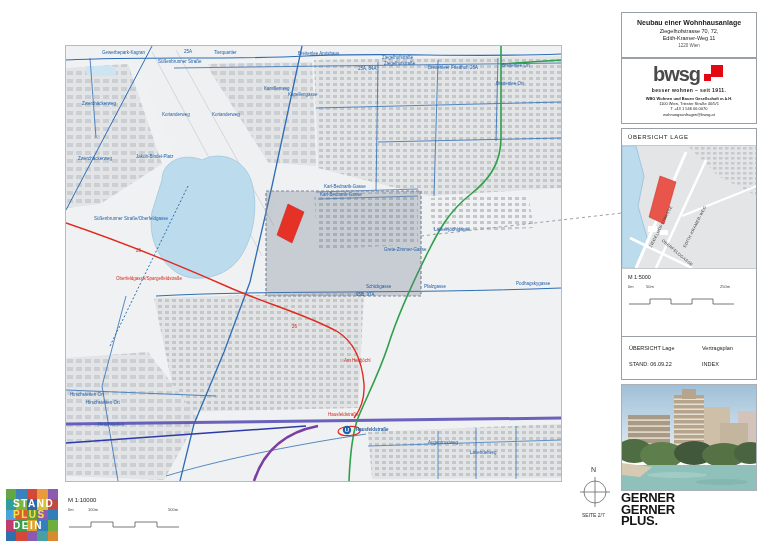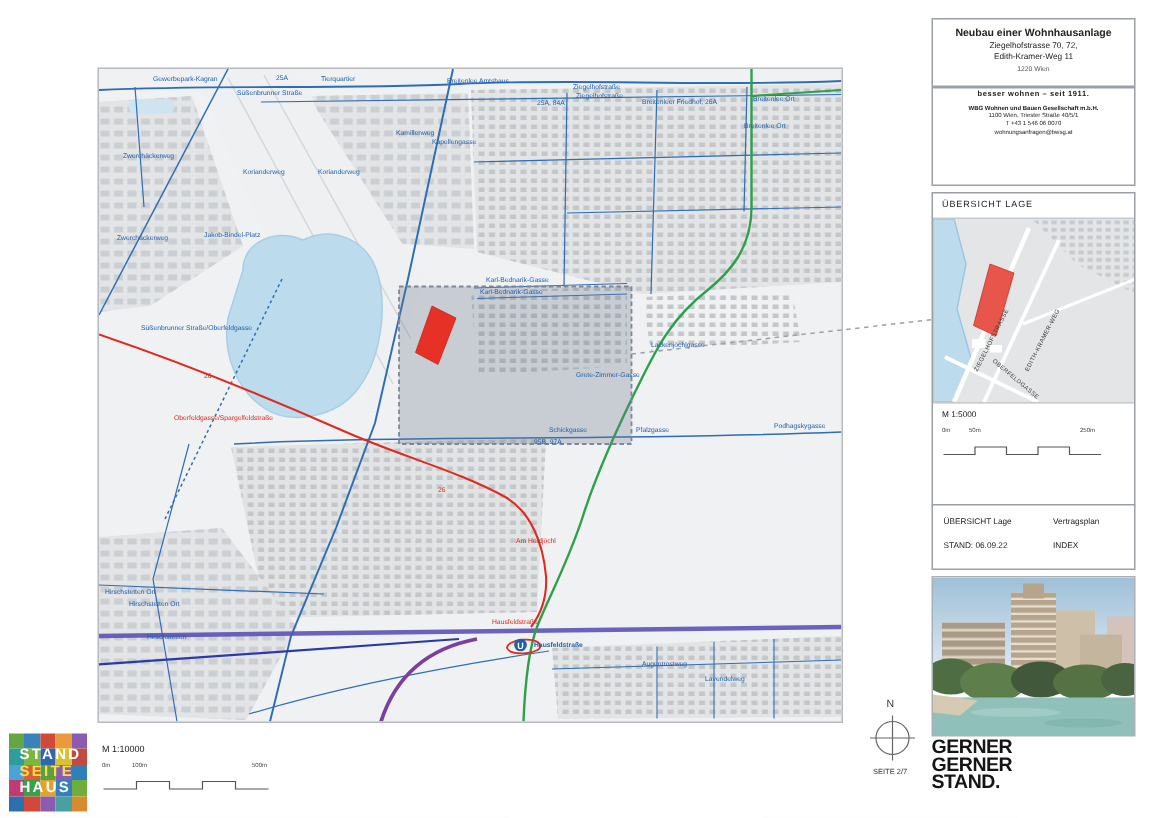--- a/index.html
+++ b/index.html
@@ -215,22 +215,22 @@
       <div style="background: rgb(53, 127, 189);"></div>
       <div style="background: rgb(111, 174, 60);"></div>
       <div style="background: rgb(46, 111, 173);"></div>
       <div style="background: rgb(212, 72, 58);"></div>
       <div style="background: rgb(138, 91, 176);"></div>
       <div style="background: rgb(73, 160, 160);"></div>
       <div style="background: rgb(217, 138, 47);"></div>
     </div>
   <div id="kdh-words">
       <div style="color: rgb(255, 255, 255);">STAND</div>
-      <div style="color: rgb(247, 224, 75);">SEITE</div>
-      <div style="color: rgb(255, 255, 255);">HAUS</div>
+      <div style="color: rgb(247, 224, 75);">PLUS</div>
+      <div style="color: rgb(255, 255, 255);">DEIN</div>
     </div>
 </div>
 
 <div class="abs compass">
   <span class="n">N</span>
   <svg width="40" height="44" style="position:absolute;left:0;top:6px">
     <circle cx="17" cy="20" r="11" stroke="#666" fill="none" stroke-width="0.8"></circle>
     <line x1="17" y1="5" x2="17" y2="35" stroke="#666" stroke-width="0.8"></line>
     <line x1="2" y1="20" x2="32" y2="20" stroke="#666" stroke-width="0.8"></line>
   </svg>
@@ -238,20 +238,27 @@
 </div>
 
 <div class="abs box title-box">
   <div class="l1">Neubau einer Wohnhausanlage</div>
   <div class="l2">Ziegelhofstrasse 70, 72,</div>
   <div class="l3">Edith-Kramer-Weg 11</div>
   <div class="l4">1220 Wien</div>
 </div>
 
 <div class="abs box bwsg-box">
+  <div class="bwsg-logo">
+    <span class="bwsg-word">bwsg</span>
+    <svg width="22" height="22" style="margin-left:3px">
+      <rect x="8" y="1" width="12" height="12" fill="#e30613"></rect>
+      <rect x="1" y="10" width="7" height="7" fill="#e30613"></rect>
+    </svg>
+  </div>
   <div class="bwsg-tag">besser wohnen – seit 1911.</div>
   <div class="bwsg-addr">
     <div class="co">WBG Wohnen und Bauen Gesellschaft m.b.H.</div>
     <div>1100 Wien, Triester Straße 40/5/1</div>
     <div>T +43 1 546 06 0070</div>
     <div>wohnungsanfragen@bwsg.at</div>
   </div>
 </div>
 
 <div class="abs box ov-box">
@@ -331,14 +338,14 @@
     <rect x="0" y="80" width="134" height="25" fill="#8fc0ba"></rect>
     <polygon points="0,78 30,82 18,92 0,90" fill="#d6cab2"></polygon>
     <ellipse cx="55" cy="90" rx="30" ry="3" fill="#a8d2cc" opacity="0.7"></ellipse>
     <ellipse cx="100" cy="97" rx="26" ry="3" fill="#7db3ad" opacity="0.7"></ellipse>
   </svg>
 </div>
 
 <div class="abs" id="architect-logo">
     <div>GERNER</div>
     <div>GERNER</div>
-    <div>STAND.</div>
+    <div>PLUS.</div>
   </div>
 
 </body></html>

